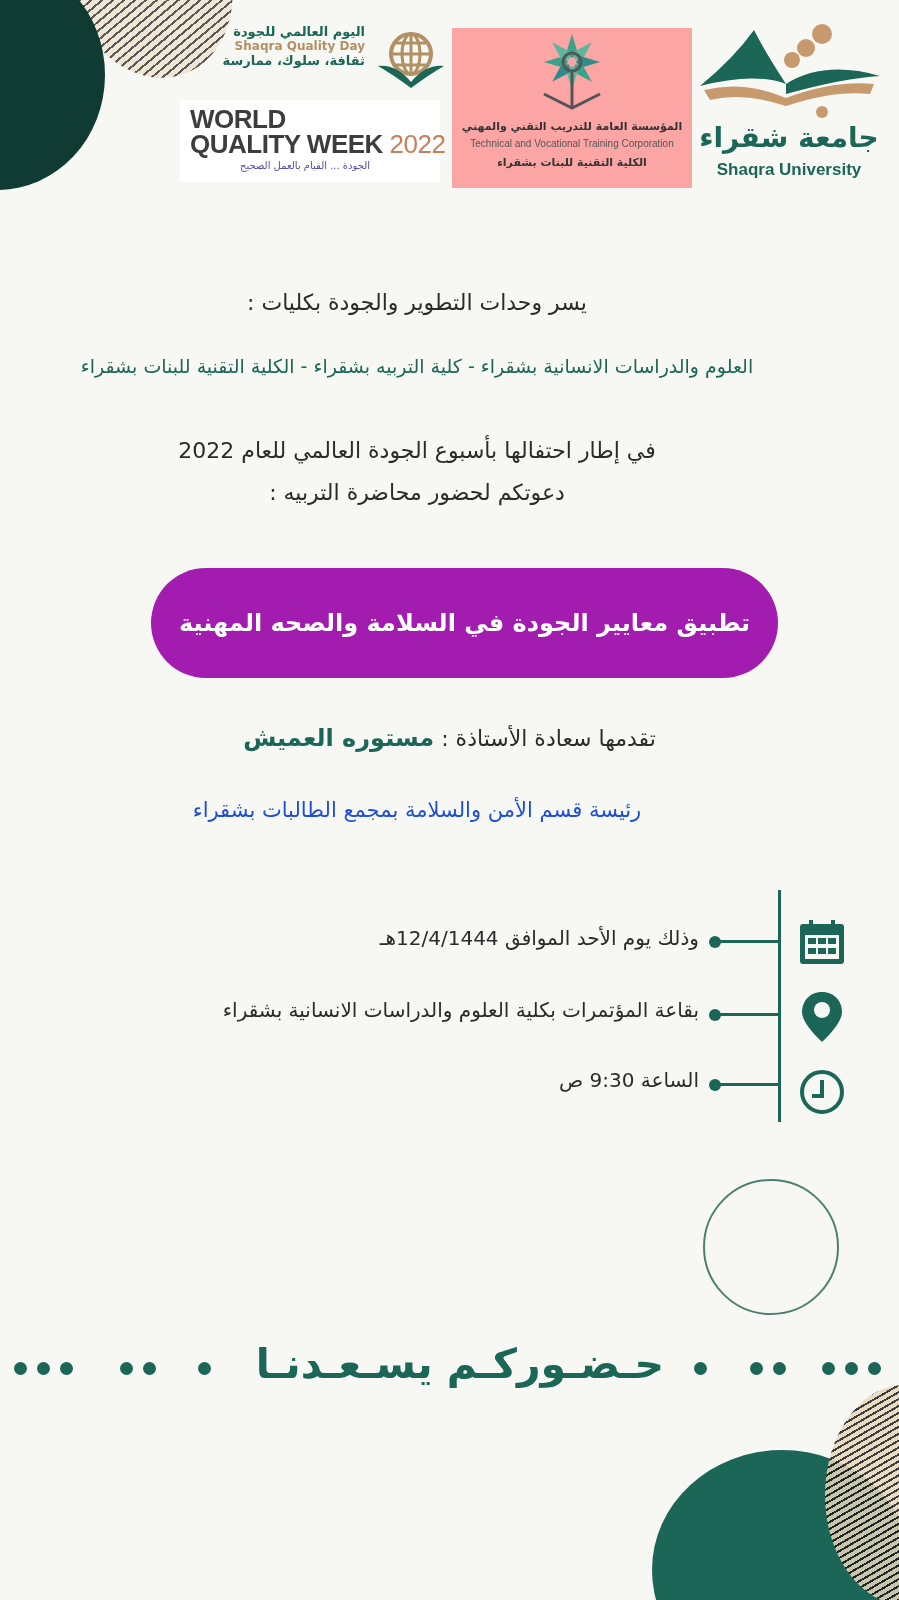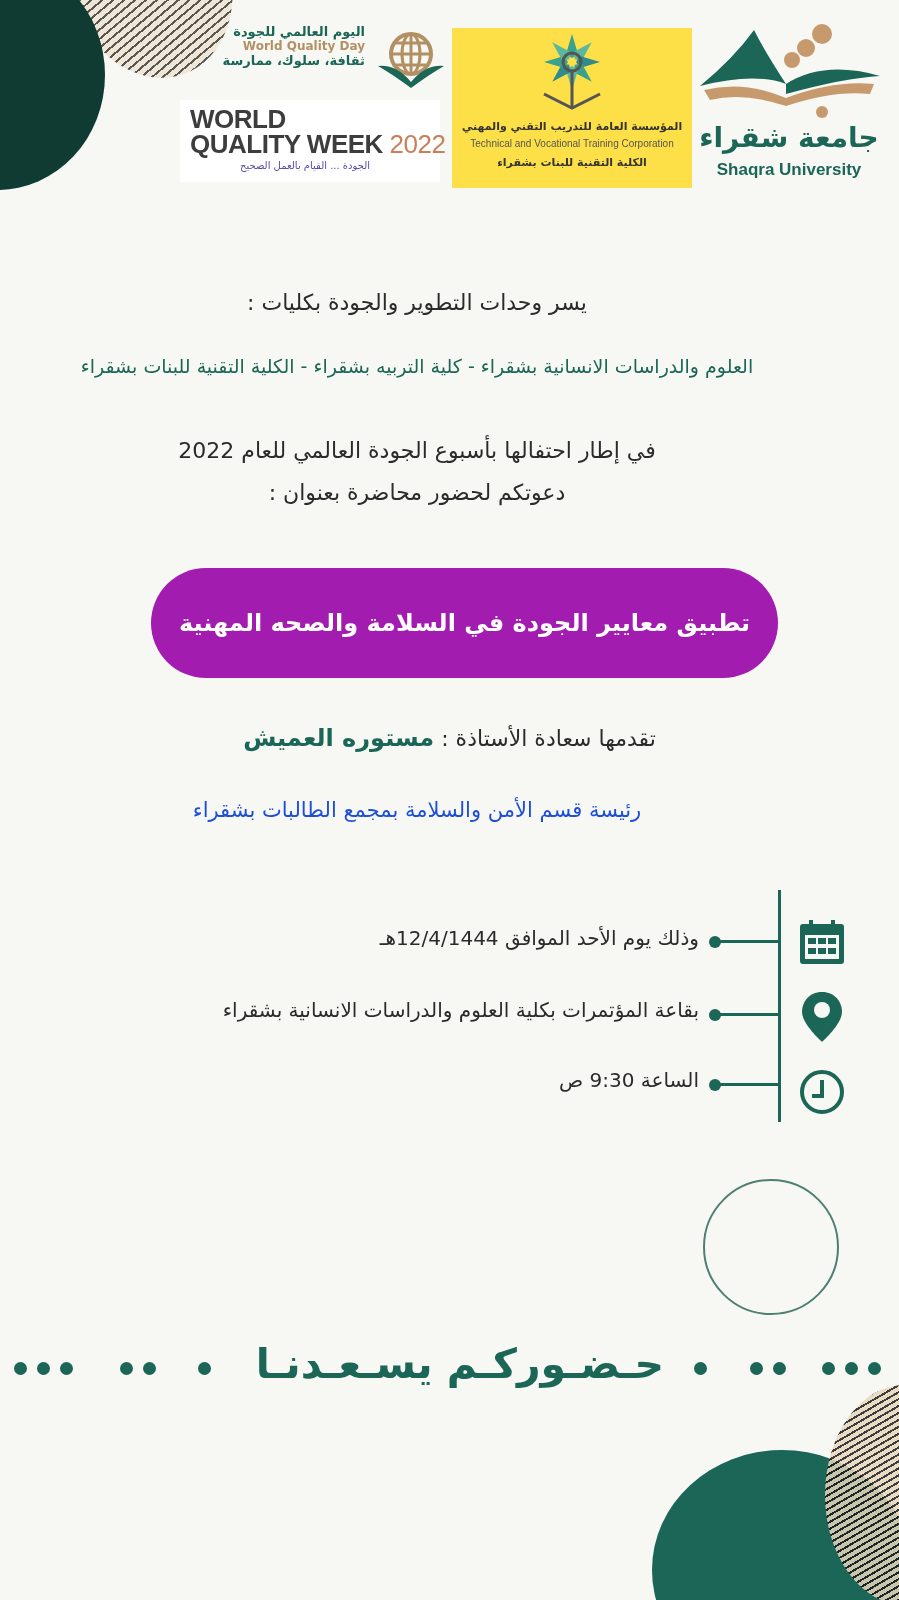--- a/index.html
+++ b/index.html
@@ -29,21 +29,21 @@
     .wqd .en { color: #b29064; font-weight: bold; font-size: 12px; direction: ltr; text-align: right; }
     .wqd .ar2 { color: #1b6656; font-weight: bold; font-size: 13px; }
     .globe { left: 374px; top: 30px; width: 74px; height: 60px; }
 
     .wqw { left: 180px; top: 100px; width: 260px; height: 82px; background: #fff; }
     .wqw .l1 { position: absolute; left: 10px; top: 6px; font-family: "Liberation Sans", sans-serif; font-weight: bold; font-size: 26px; color: #3d3d3d; letter-spacing: -0.5px; line-height: 26px; }
     .wqw .l2 { position: absolute; left: 10px; top: 30px; font-family: "Liberation Sans", sans-serif; font-weight: bold; font-size: 26px; color: #3d3d3d; letter-spacing: -0.5px; line-height: 28px; white-space: nowrap; }
     .wqw .l2 .yr { color: #c87f5a; font-weight: normal; }
     .wqw .tag { position: absolute; left: 60px; top: 60px; font-size: 10px; color: #5a4aa8; direction: rtl; }
 
-    .tvtc { left: 452px; top: 28px; width: 240px; height: 160px; background: #fde047; text-align: center; }
+    .tvtc { left: 452px; top: 28px; width: 240px; height: 160px; background: #fca5a5; text-align: center; }
     .tvtc .ar1 { position: absolute; top: 92px; width: 100%; font-size: 11px; font-weight: bold; color: #333; direction: rtl; }
     .tvtc .en { position: absolute; top: 110px; width: 100%; font-size: 10px; color: #555; font-family: "Liberation Sans", sans-serif; }
     .tvtc .ar2 { position: absolute; top: 128px; width: 100%; font-size: 11px; font-weight: bold; color: #333; direction: rtl; }
 
     .shaqra { left: 694px; top: 20px; width: 190px; height: 160px; }
     .shaqra .ar { position: absolute; top: 103px; width: 100%; text-align: center; font-size: 28px; font-weight: bold; color: #1b6656; direction: rtl; line-height: 30px; }
     .shaqra .en { position: absolute; top: 140px; width: 100%; text-align: center; font-size: 17px; font-weight: bold; color: #1b6656; font-family: "Liberation Sans", sans-serif; }
 
     
     .center-text { left: 0; width: 834px; text-align: center; direction: rtl; }
@@ -80,21 +80,21 @@
 <body>
 
 <div class="abs deco-tl-stripes"></div>
 <div class="abs deco-tl-circle"></div>
 <div class="abs deco-br-circle"></div>
 <div class="abs deco-br-stripes"></div>
 <div class="abs deco-ring"></div>
 
 <div class="abs wqd">
   <div class="ar1">اليوم العالمي للجودة</div>
-  <div class="en">World Quality Day</div>
+  <div class="en">Shaqra Quality Day</div>
   <div class="ar2">ثقافة، سلوك، ممارسة</div>
 </div>
 <div class="abs globe">
   <svg width="74" height="60" viewBox="0 0 74 60">
     <circle cx="37" cy="24" r="20" fill="none" stroke="#b29064" stroke-width="4"></circle>
     <path d="M17 24 H57 M37 4 V44 M22 13 H52 M22 35 H52" stroke="#b29064" stroke-width="3"></path>
     <ellipse cx="37" cy="24" rx="9" ry="20" fill="none" stroke="#b29064" stroke-width="3"></ellipse>
     <path d="M4 36 Q22 34 37 52 Q52 34 70 36 Q56 44 37 58 Q18 44 4 36 Z" fill="#1b6656"></path>
   </svg>
 </div>
@@ -140,21 +140,21 @@
     <path d="M92 78 Q140 60 180 64 L176 74 Q140 70 92 86 Z" fill="#c79a6e"></path>
     <circle cx="128" cy="92" r="6" fill="#c79a6e"></circle>
   </svg>
   <div class="ar">جامعة شقراء</div>
   <div class="en">Shaqra University</div>
 </div>
 
 <div class="abs center-text t-intro">يسر وحدات التطوير والجودة بكليات :</div>
 <div class="abs center-text t-colleges">العلوم والدراسات الانسانية بشقراء - كلية التربيه بشقراء - الكلية التقنية للبنات بشقراء</div>
 <div class="abs center-text t-occasion">في إطار احتفالها بأسبوع الجودة العالمي للعام 2022</div>
-<div class="abs center-text t-invite">دعوتكم لحضور محاضرة بعنوان :</div>
+<div class="abs center-text t-invite">دعوتكم لحضور محاضرة التربيه :</div>
 
 <div class="abs title-pill">
   <span>تطبيق معايير الجودة في السلامة والصحه المهنية</span>
 </div>
 
 <div class="abs speaker">
   <span>تقدمها سعادة الأستاذة :</span>
   <span class="name">مستوره العميش</span>
 </div>
 <div class="abs center-text role">رئيسة قسم الأمن والسلامة بمجمع الطالبات بشقراء</div>

